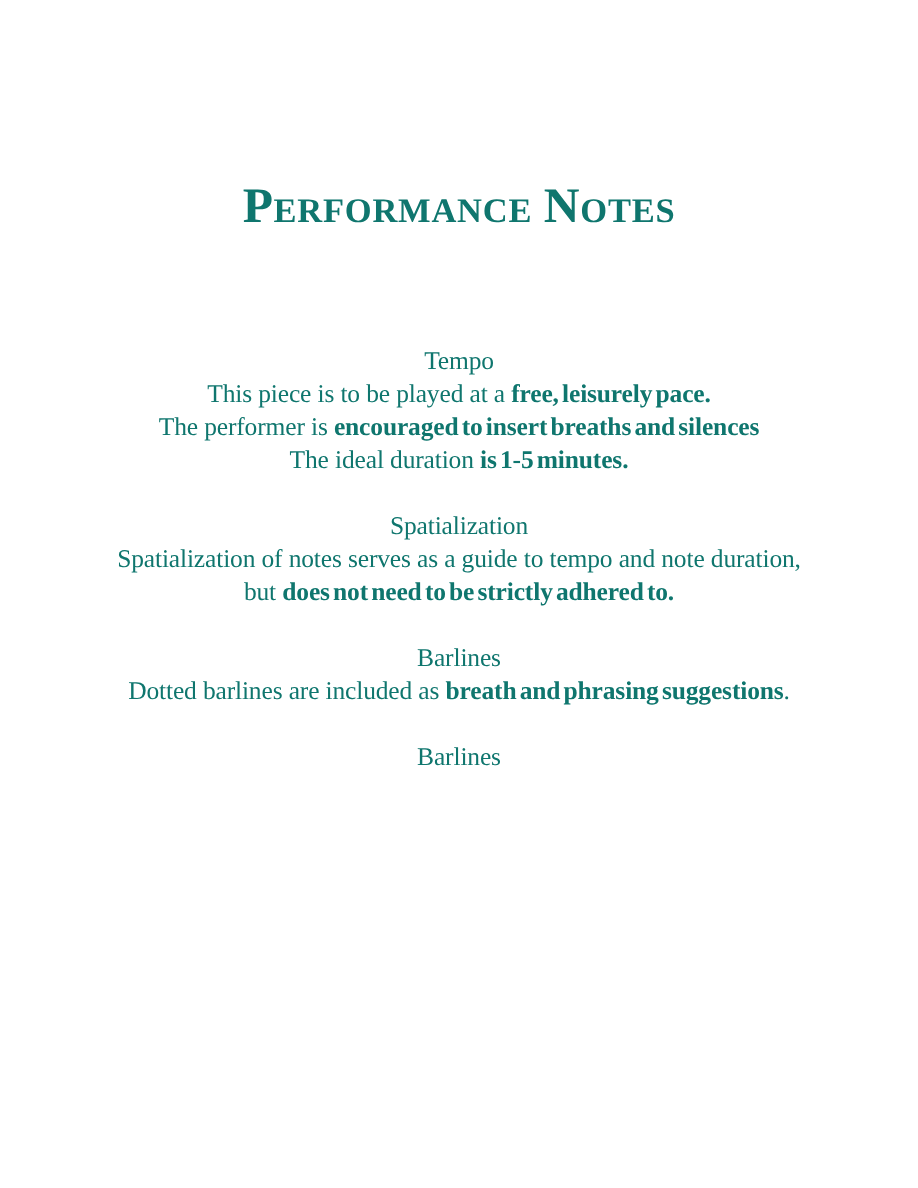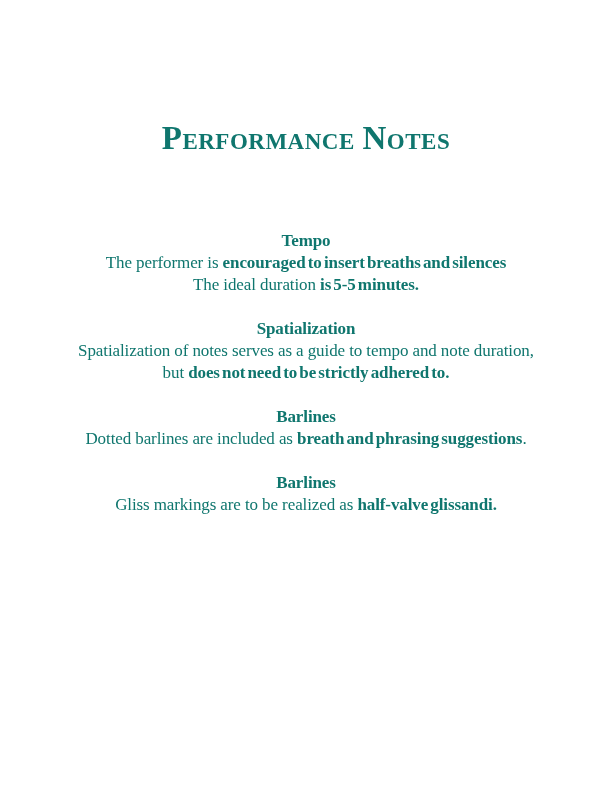--- a/index.html
+++ b/index.html
@@ -37,53 +37,53 @@
     margin-top: 22px;
   }
   .heading,
   .line {
     margin: 0;
     font-size: 17px;
     line-height: 22px;
     letter-spacing: -0.1px;
   }
   .heading {
-    font-weight: bold;
+    font-weight: normal;
     word-spacing: -1px;
   }
   .b {
     font-weight: bold;
     word-spacing: -2px;
   }
 </style>
 </head>
 <body>
 
 <div class="page">
 
   <h1 class="title">Performance Notes</h1>
 
   <div class="content">
 
     <div class="section">
       <p class="heading">Tempo</p>
+      <p class="line"><span>This piece is to be played at a </span><span class="b">free, leisurely pace.</span></p>
       <p class="line"><span>The performer is </span><span class="b">encouraged to insert breaths and silences</span></p>
-      <p class="line"><span>The ideal duration </span><span class="b">is 5-5 minutes.</span></p>
+      <p class="line"><span>The ideal duration </span><span class="b">is 1-5 minutes.</span></p>
     </div>
 
     <div class="section">
       <p class="heading">Spatialization</p>
       <p class="line"><span>Spatialization of notes serves as a guide to tempo and note duration,</span></p>
       <p class="line"><span>but </span><span class="b">does not need to be strictly adhered to.</span></p>
     </div>
 
     <div class="section">
       <p class="heading">Barlines</p>
       <p class="line"><span>Dotted barlines are included as </span><span class="b">breath and phrasing suggestions</span><span>.</span></p>
     </div>
 
     <div class="section">
       <p class="heading">Barlines</p>
-      <p class="line"><span>Gliss markings are to be realized as </span><span class="b">half-valve glissandi.</span></p>
     </div>
 
   </div>
 </div>
 
 </body></html>

